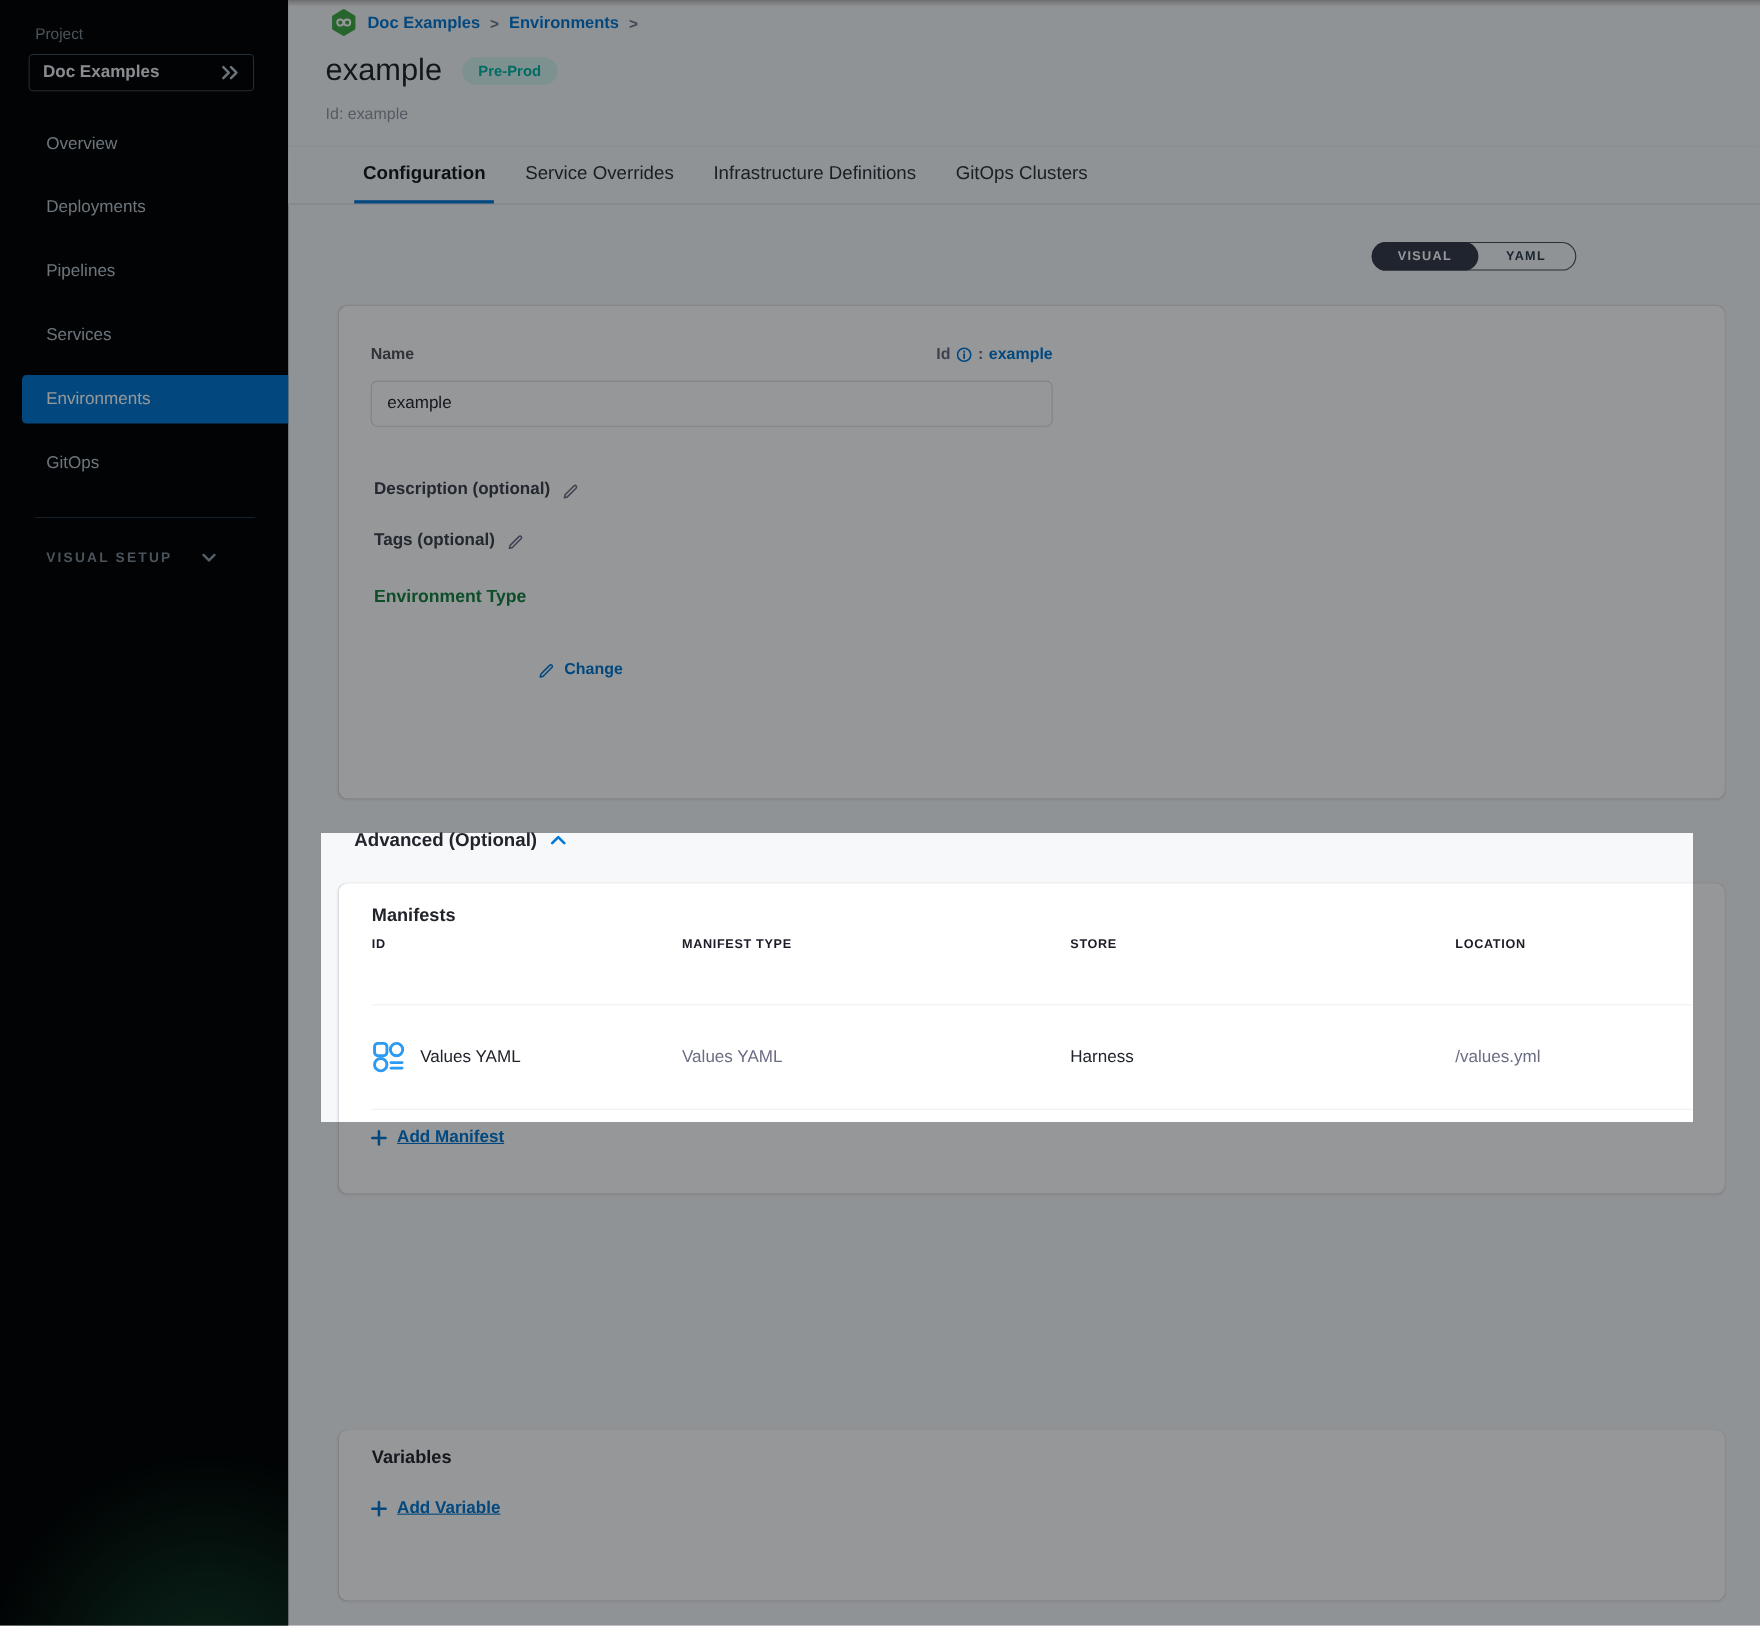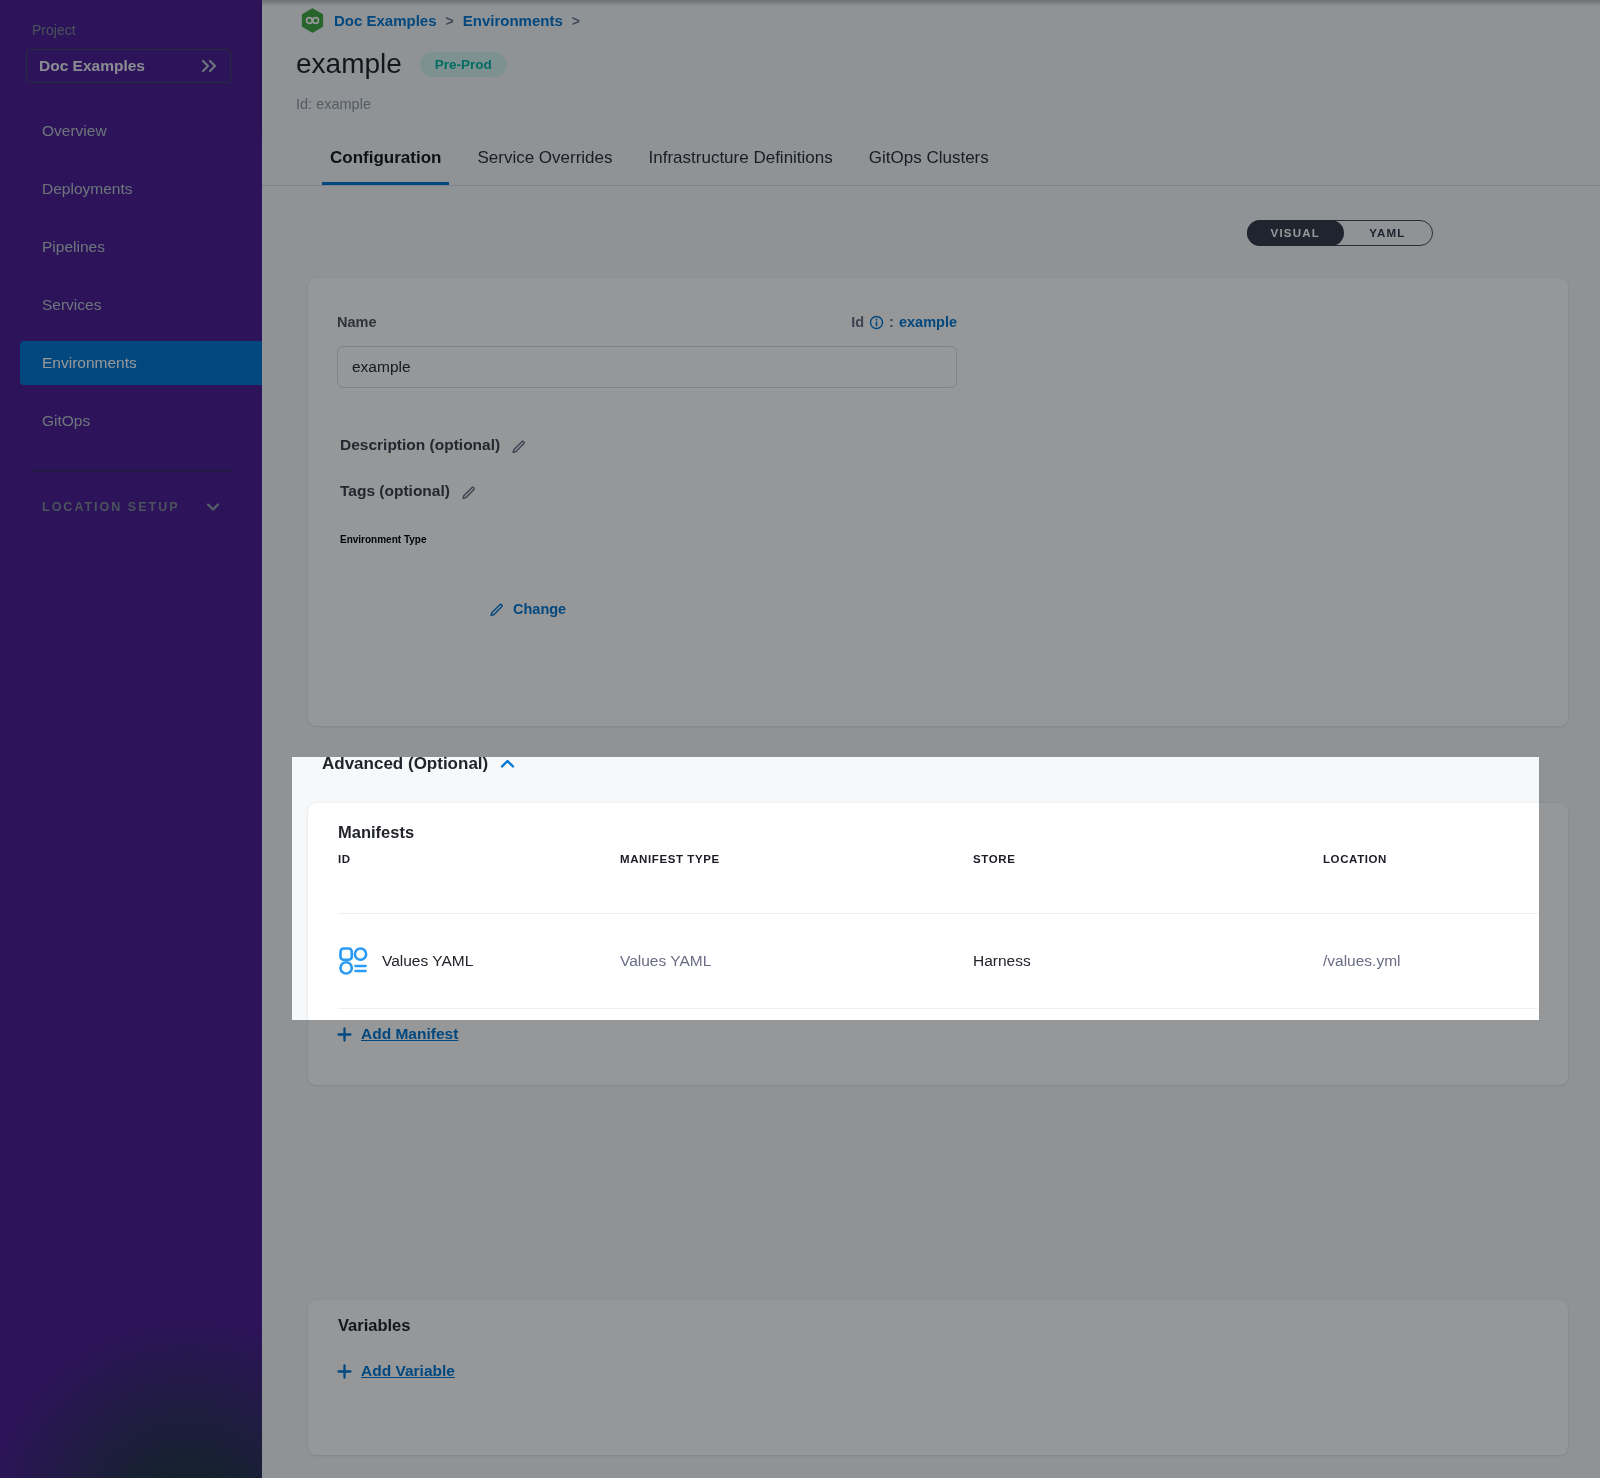--- a/index.html
+++ b/index.html
@@ -1,21 +1,21 @@
 <!DOCTYPE html>
 <html><head>
 <meta charset="utf-8">
 <style>
   * { margin:0; padding:0; box-sizing:border-box; }
   html,body { width:1600px; height:1478px; overflow:hidden; }
   body { font-family:"Liberation Sans", sans-serif; background:#f7f8fa; }
   .page { position:relative; width:1600px; height:1478px; background:#f7f8fa; overflow:hidden; }
 
   
-  .sidebar { position:absolute; left:0; top:0; width:262px; height:1478px; background:#4c1d95; z-index:1; }
+  .sidebar { position:absolute; left:0; top:0; width:262px; height:1478px; background:#000000; z-index:1; }
   .sidebar-wave { position:absolute; left:0; bottom:0; width:100%; height:240px;
      background:radial-gradient(130% 150% at 72% 125%, #13402a 0%, rgba(18,53,36,0) 62%); }
   .project-label { position:absolute; left:32px; top:22px; font-size:14px; color:#7e8b96; }
   .project-selector { position:absolute; left:26px; top:49px; width:205px; height:34px;
      border:1px solid #3c4a57; border-radius:4px; display:flex; align-items:center;
      justify-content:space-between; padding:0 12px; cursor:pointer; }
   .project-selector .pname { font-size:15.5px; font-weight:700; color:#e8edf2; }
   .nav { position:absolute; left:0; top:109px; width:262px; }
   .nav-item { height:44px; margin:0 0 14px 20px; padding-left:22px; display:flex; align-items:center;
      font-size:15.5px; color:#bac4cd; cursor:pointer; border-radius:4px 0 0 4px; }
@@ -66,21 +66,21 @@
   .id-chip { display:flex; align-items:center; gap:5px; font-size:14.5px; }
   .id-chip .idword { color:#6b6d85; font-weight:600; }
   .id-chip .idlink { color:#0278d5; font-weight:600; cursor:pointer; }
   .name-input { position:absolute; left:29px; top:68px; width:620px; height:42px;
      border:1px solid #d9dbe3; border-radius:6px; background:#fff; padding:0 14px;
      font-family:"Liberation Sans",sans-serif; font-size:15.5px; color:#25272e; }
   .opt-label { position:absolute; display:flex; align-items:center; gap:10px;
      font-size:15.5px; font-weight:700; color:#3d414c; }
   .desc-label { left:32px; top:158px; }
   .tags-label { left:32px; top:204px; }
-  .envtype-label { position:absolute; left:32px; top:256px; font-size:10px; font-weight:700; color:#000000; }
+  .envtype-label { position:absolute; left:32px; top:256px; font-size:16px; font-weight:700; color:#15803d; }
   .envtype-card { position:absolute; left:35px; top:288px; width:115px; height:112px; background:#fff;
      border:1.5px solid #0278d5; border-radius:8px; overflow:hidden; cursor:pointer;
      display:flex; align-items:center; justify-content:center; }
   .envtype-card .corner { position:absolute; top:0; right:0; width:0; height:0;
      border-top:36px solid #0278d5; border-left:36px solid transparent; }
   .envtype-card .check { position:absolute; top:3px; right:3px; }
   .envtype-text { font-size:15px; color:#25272e; text-align:center; line-height:1.55; width:88px; }
   .change-link { position:absolute; left:180px; top:322px; display:flex; align-items:center; gap:8px;
      font-size:14.5px; font-weight:600; color:#0278d5; cursor:pointer; }
 
@@ -138,21 +138,21 @@
     <div class="nav">
       <div class="nav-item">Overview</div>
       <div class="nav-item">Deployments</div>
       <div class="nav-item">Pipelines</div>
       <div class="nav-item">Services</div>
       <div class="nav-item active">Environments</div>
       <div class="nav-item">GitOps</div>
     </div>
     <div class="sidebar-divider"></div>
     <div class="project-setup">
-      <span>LOCATION SETUP</span>
+      <span>VISUAL SETUP</span>
       <span class="icon-inline">
         <svg width="14" height="10" viewBox="0 0 14 10">
             <polyline points="2,2.5 7,7.5 12,2.5" fill="none" stroke="#93a1ad" stroke-width="2.2" stroke-linecap="round" stroke-linejoin="round"></polyline>
           </svg>
       </span>
     </div>
   </div>
 
   <div class="header">
     <div class="breadcrumb">

